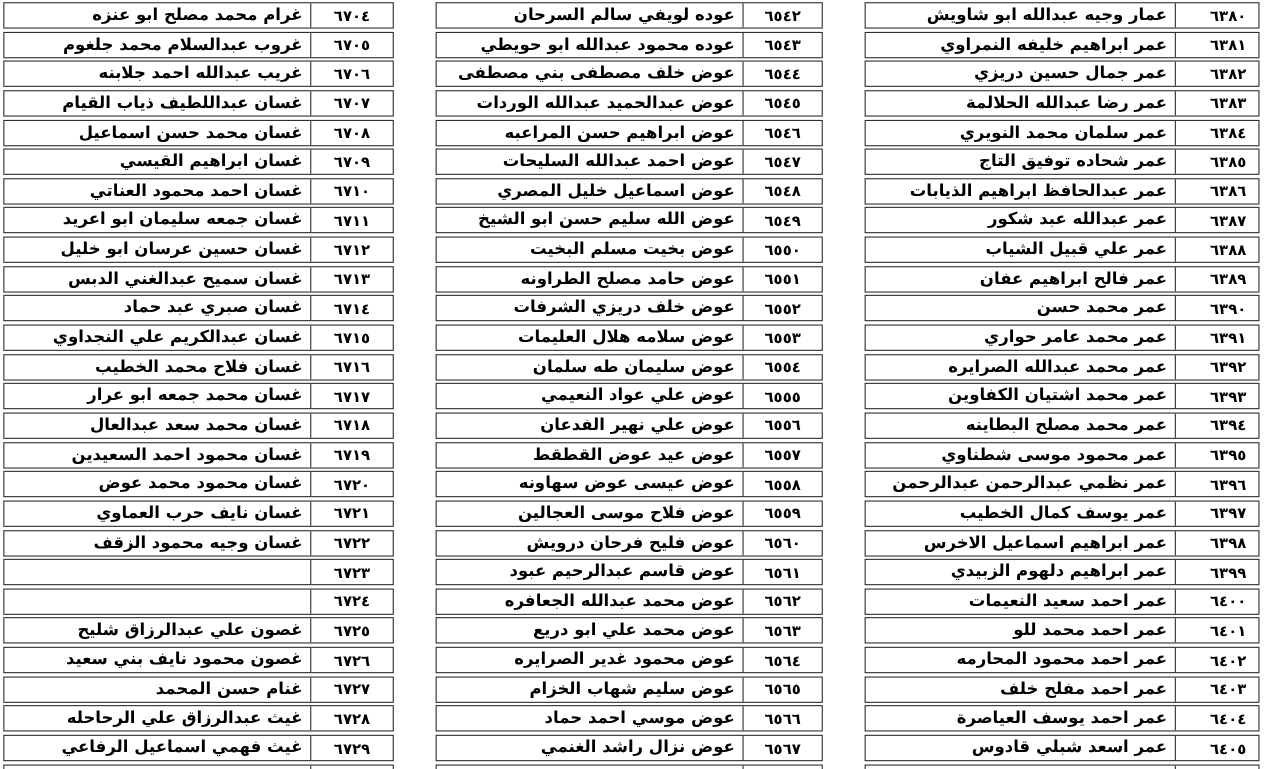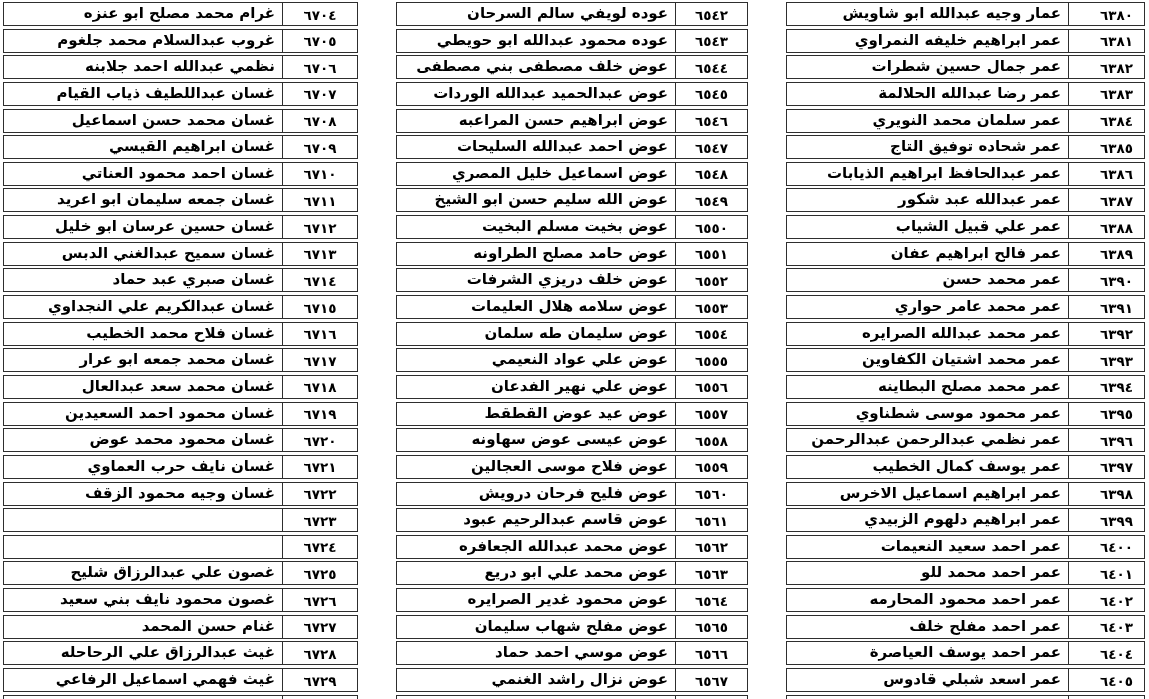--- a/index.html
+++ b/index.html
@@ -75,21 +75,21 @@
       <div class="row">
     <div class="num-cell">٦٣٨٠</div>
     <div class="name-cell">عمار وجيه عبدالله ابو شاويش</div>
   </div>
       <div class="row">
     <div class="num-cell">٦٣٨١</div>
     <div class="name-cell">عمر  ابراهيم خليفه النمراوي</div>
   </div>
       <div class="row">
     <div class="num-cell">٦٣٨٢</div>
-    <div class="name-cell">عمر  جمال حسين شطرات</div>
+    <div class="name-cell">عمر  جمال حسين دريزي</div>
   </div>
       <div class="row">
     <div class="num-cell">٦٣٨٣</div>
     <div class="name-cell">عمر  رضا عبدالله الحلالمة</div>
   </div>
       <div class="row">
     <div class="num-cell">٦٣٨٤</div>
     <div class="name-cell">عمر  سلمان محمد النويري</div>
   </div>
       <div class="row">
@@ -269,21 +269,21 @@
       <div class="row">
     <div class="num-cell">٦٥٦٣</div>
     <div class="name-cell">عوض محمد علي ابو دريع</div>
   </div>
       <div class="row">
     <div class="num-cell">٦٥٦٤</div>
     <div class="name-cell">عوض محمود غدير الصرايره</div>
   </div>
       <div class="row">
     <div class="num-cell">٦٥٦٥</div>
-    <div class="name-cell">عوض مفلح شهاب سليمان</div>
+    <div class="name-cell">عوض سليم شهاب الخزام</div>
   </div>
       <div class="row">
     <div class="num-cell">٦٥٦٦</div>
     <div class="name-cell">عوض موسي احمد حماد</div>
   </div>
       <div class="row">
     <div class="num-cell">٦٥٦٧</div>
     <div class="name-cell">عوض نزال راشد الغنمي</div>
   </div>
       <div class="row">
@@ -295,21 +295,21 @@
       <div class="row">
     <div class="num-cell">٦٧٠٤</div>
     <div class="name-cell">غرام محمد مصلح ابو عنزه</div>
   </div>
       <div class="row">
     <div class="num-cell">٦٧٠٥</div>
     <div class="name-cell">غروب عبدالسلام محمد جلغوم</div>
   </div>
       <div class="row">
     <div class="num-cell">٦٧٠٦</div>
-    <div class="name-cell">نظمي عبدالله احمد جلابنه</div>
+    <div class="name-cell">غريب عبدالله احمد جلابنه</div>
   </div>
       <div class="row">
     <div class="num-cell">٦٧٠٧</div>
     <div class="name-cell">غسان  عبداللطيف  ذياب  القيام</div>
   </div>
       <div class="row">
     <div class="num-cell">٦٧٠٨</div>
     <div class="name-cell">غسان  محمد حسن  اسماعيل</div>
   </div>
       <div class="row">

